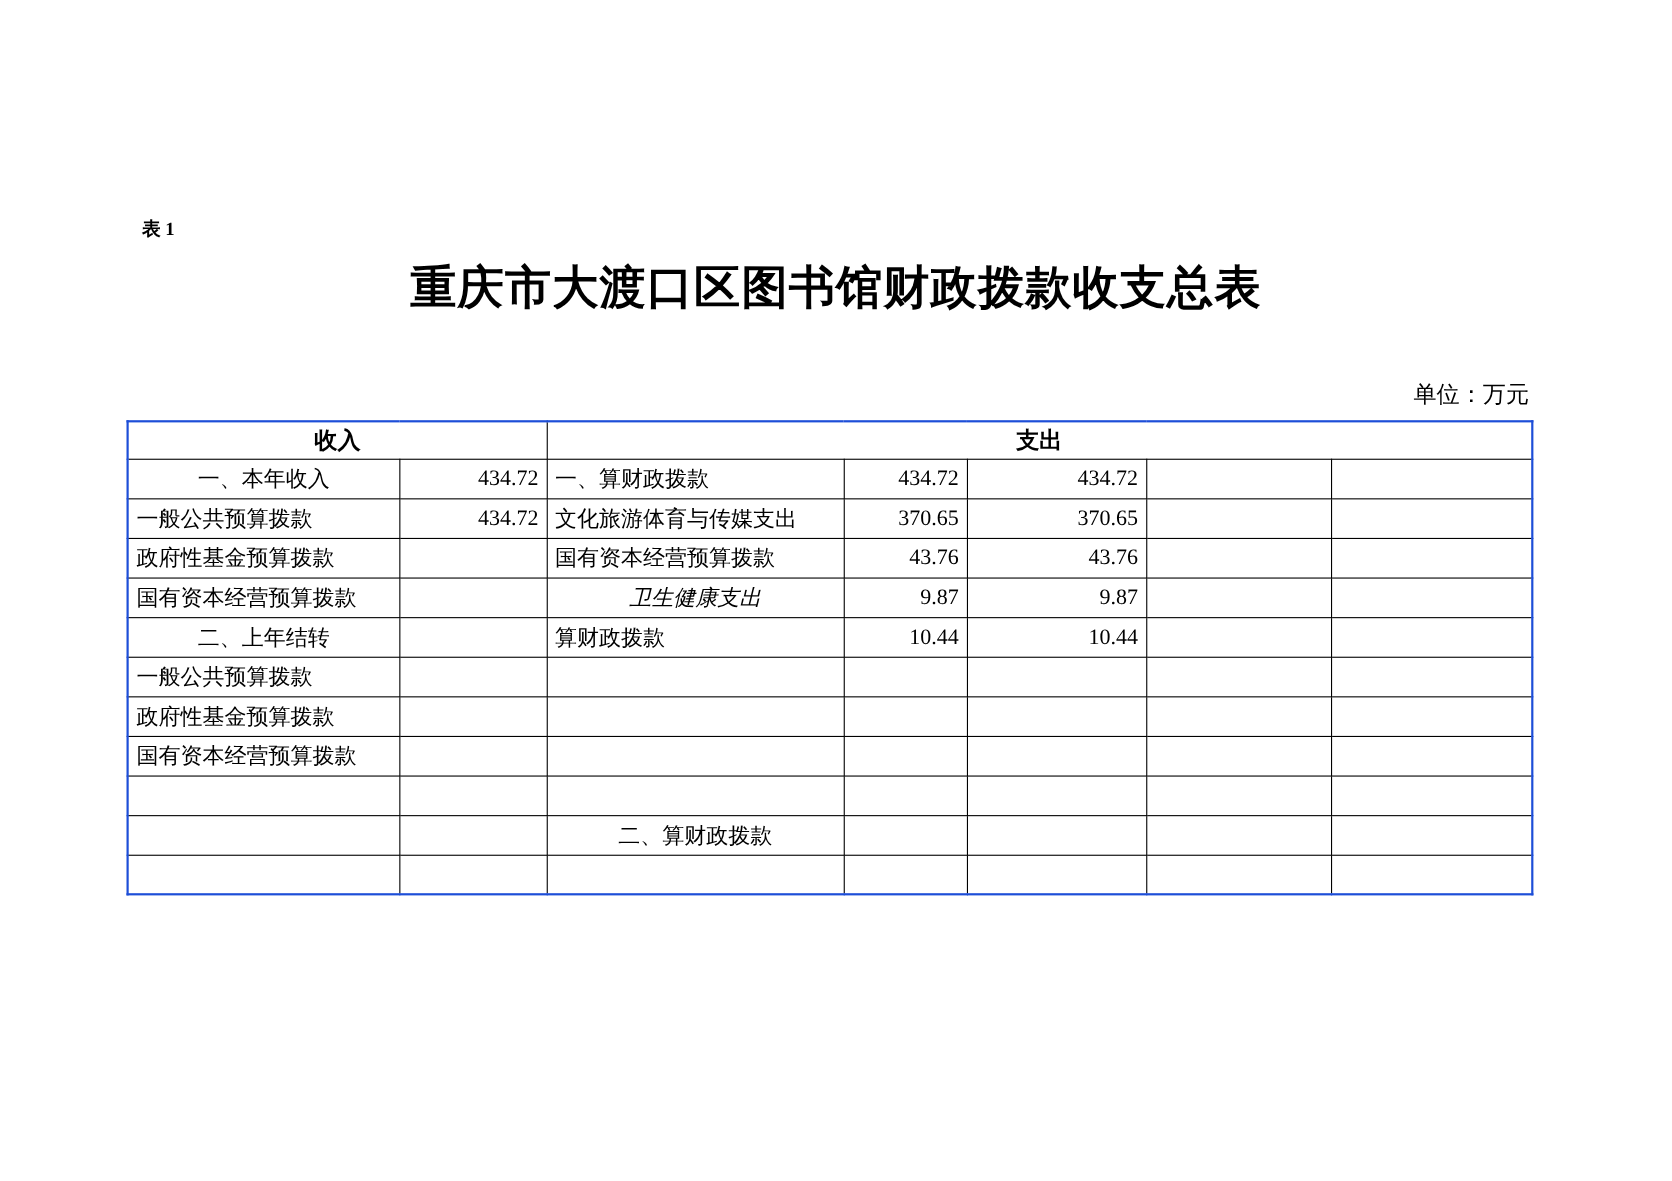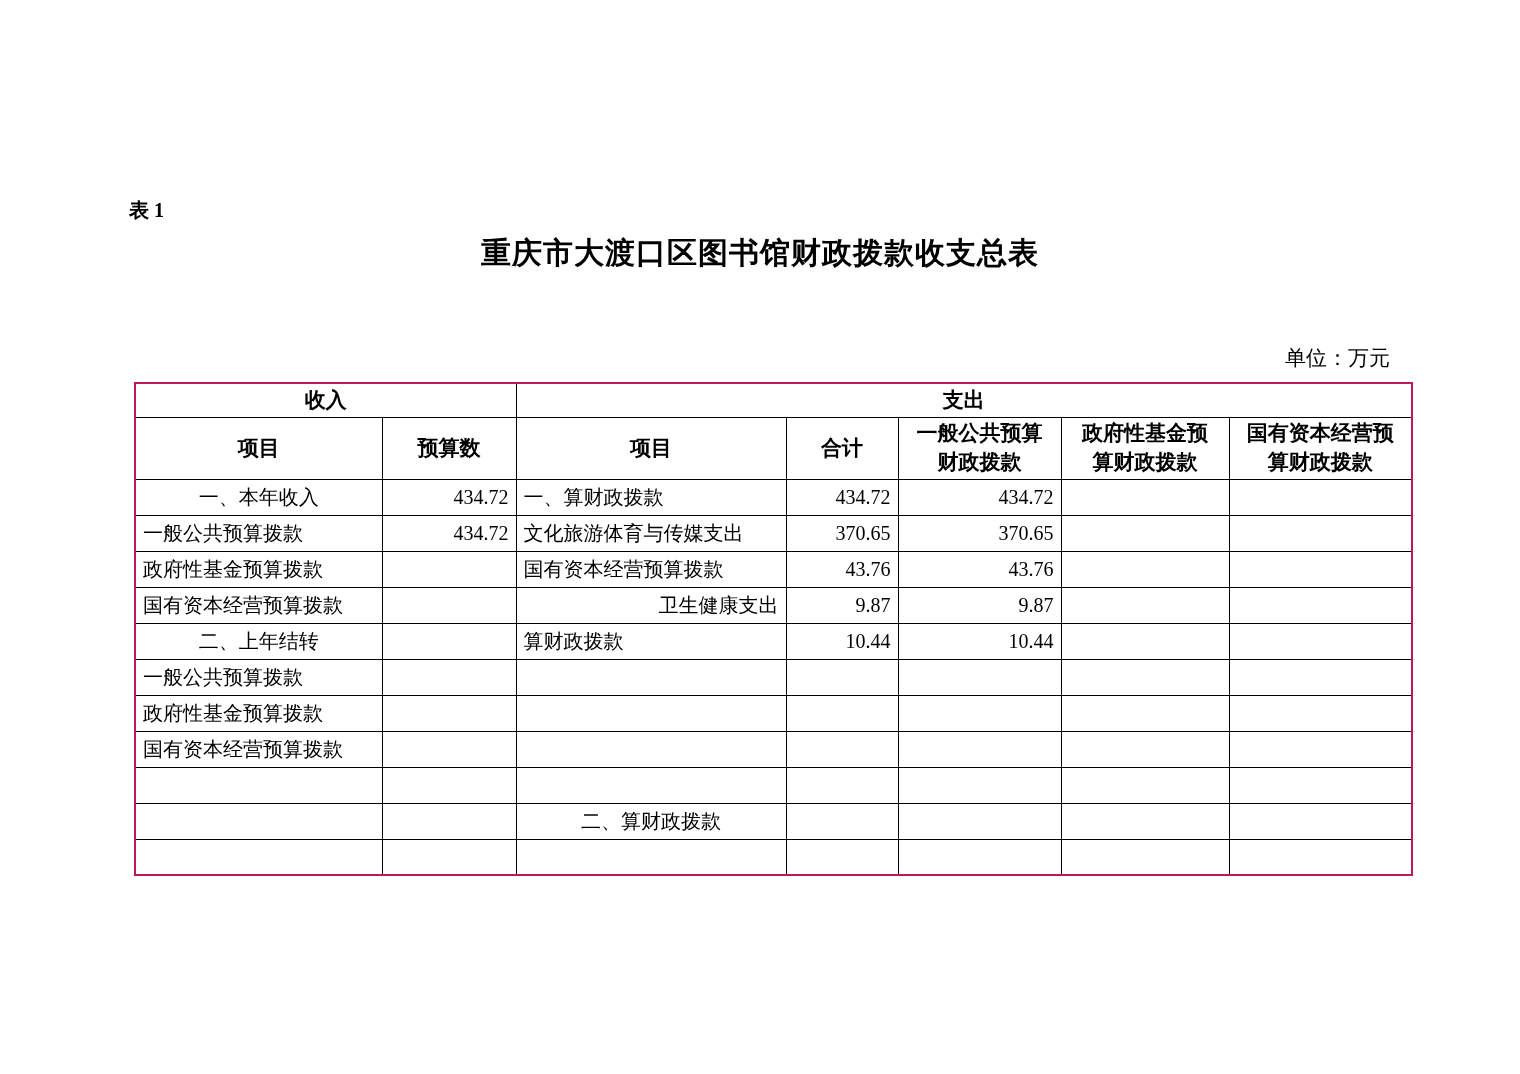--- a/index.html
+++ b/index.html
@@ -18,49 +18,49 @@
     position: relative;
     width: 1520px;
     height: 1074px;
     background: #ffffff;
     overflow: hidden;
   }
   .table-label {
     position: absolute;
     left: 129px;
     top: 197px;
-    font-size: 20px;
+    font-size: 17px;
     font-weight: bold;
   }
   .doc-title {
     position: absolute;
     left: 0;
     top: 233px;
     width: 100%;
     margin: 0;
     text-align: center;
-    font-size: 30px;
+    font-size: 42px;
     font-weight: bold;
     letter-spacing: 1px;
     font-family: "Liberation Sans", "DejaVu Sans", sans-serif;
   }
   .unit-note {
     position: absolute;
     top: 344px;
     right: 130px;
     font-size: 21px;
   }
   table.budget {
     position: absolute;
-    left: 134px;
+    left: 115px;
     top: 382px;
     width: 1277px;
     border-collapse: collapse;
     table-layout: fixed;
-    border: 2px solid #be185d;
+    border: 2px solid #1d4ed8;
   }
   table.budget th, table.budget td {
     border: 1px solid #000000;
     overflow: hidden;
     vertical-align: middle;
   }
   th.group-th {
     height: 34px;
     font-size: 21px;
     font-weight: bold;
@@ -101,29 +101,20 @@
       <col style="width:112px">
       <col style="width:163px">
       <col style="width:168px">
       <col style="width:183px">
     </colgroup>
     <thead>
         <tr>
           <th colspan="2" class="group-th">收入</th>
           <th colspan="5" class="group-th">支出</th>
         </tr>
-        <tr>
-          <th class="col-th">项目</th>
-          <th class="col-th">预算数</th>
-          <th class="col-th">项目</th>
-          <th class="col-th">合计</th>
-          <th class="col-th">一般公共预算<br>财政拨款</th>
-          <th class="col-th">政府性基金预<br>算财政拨款</th>
-          <th class="col-th">国有资本经营预<br>算财政拨款</th>
-        </tr>
       </thead>
     <tbody>
         <tr>
           <td style="text-align: center; margin-top: 32px;">一、本年收入</td>
           <td class="num" style="text-align: right;">434.72</td>
           <td style="text-align: left;">一、算财政拨款</td>
           <td class="num" style="text-align: right;">434.72</td>
           <td class="num" style="text-align: right;">434.72</td>
           <td style="text-align: left;"></td>
           <td style="text-align: left;"></td>
@@ -142,21 +133,21 @@
           <td style="text-align: left;"></td>
           <td style="text-align: left;">国有资本经营预算拨款</td>
           <td class="num" style="text-align: right;">43.76</td>
           <td class="num" style="text-align: right;">43.76</td>
           <td style="text-align: left;"></td>
           <td style="text-align: left;"></td>
         </tr>
         <tr>
           <td style="text-align: left;">国有资本经营预算拨款</td>
           <td style="text-align: left;"></td>
-          <td style="text-align: right;">卫生健康支出</td>
+          <td style="text-align: center; font-style: italic;">卫生健康支出</td>
           <td class="num" style="text-align: right;">9.87</td>
           <td class="num" style="text-align: right;">9.87</td>
           <td style="text-align: left;"></td>
           <td style="text-align: left;"></td>
         </tr>
         <tr>
           <td style="text-align: center;">二、上年结转</td>
           <td style="text-align: left;"></td>
           <td style="text-align: left;">算财政拨款</td>
           <td class="num" style="text-align: right;">10.44</td>

